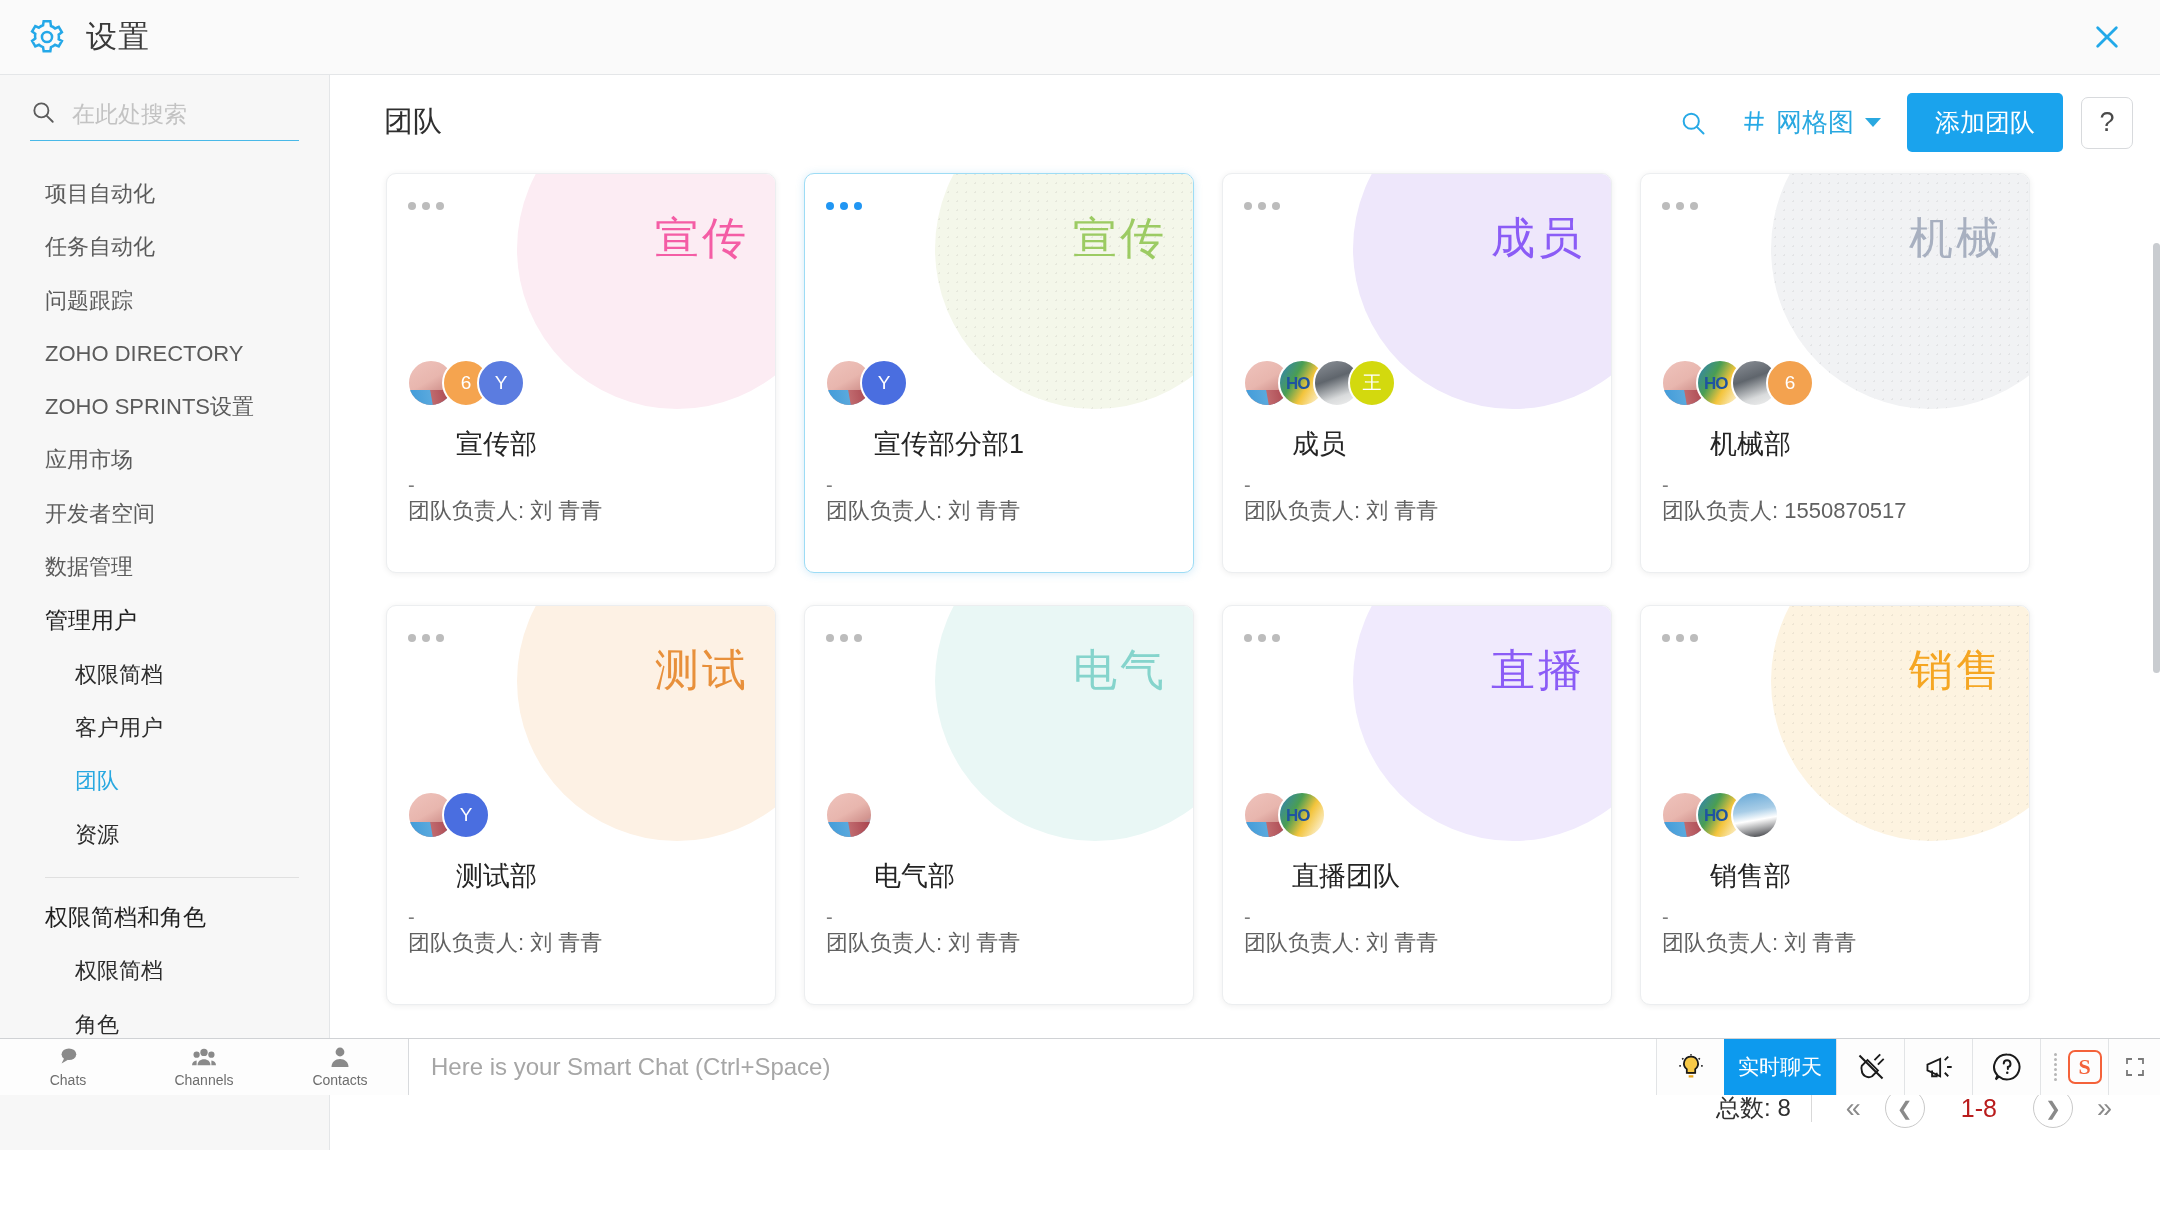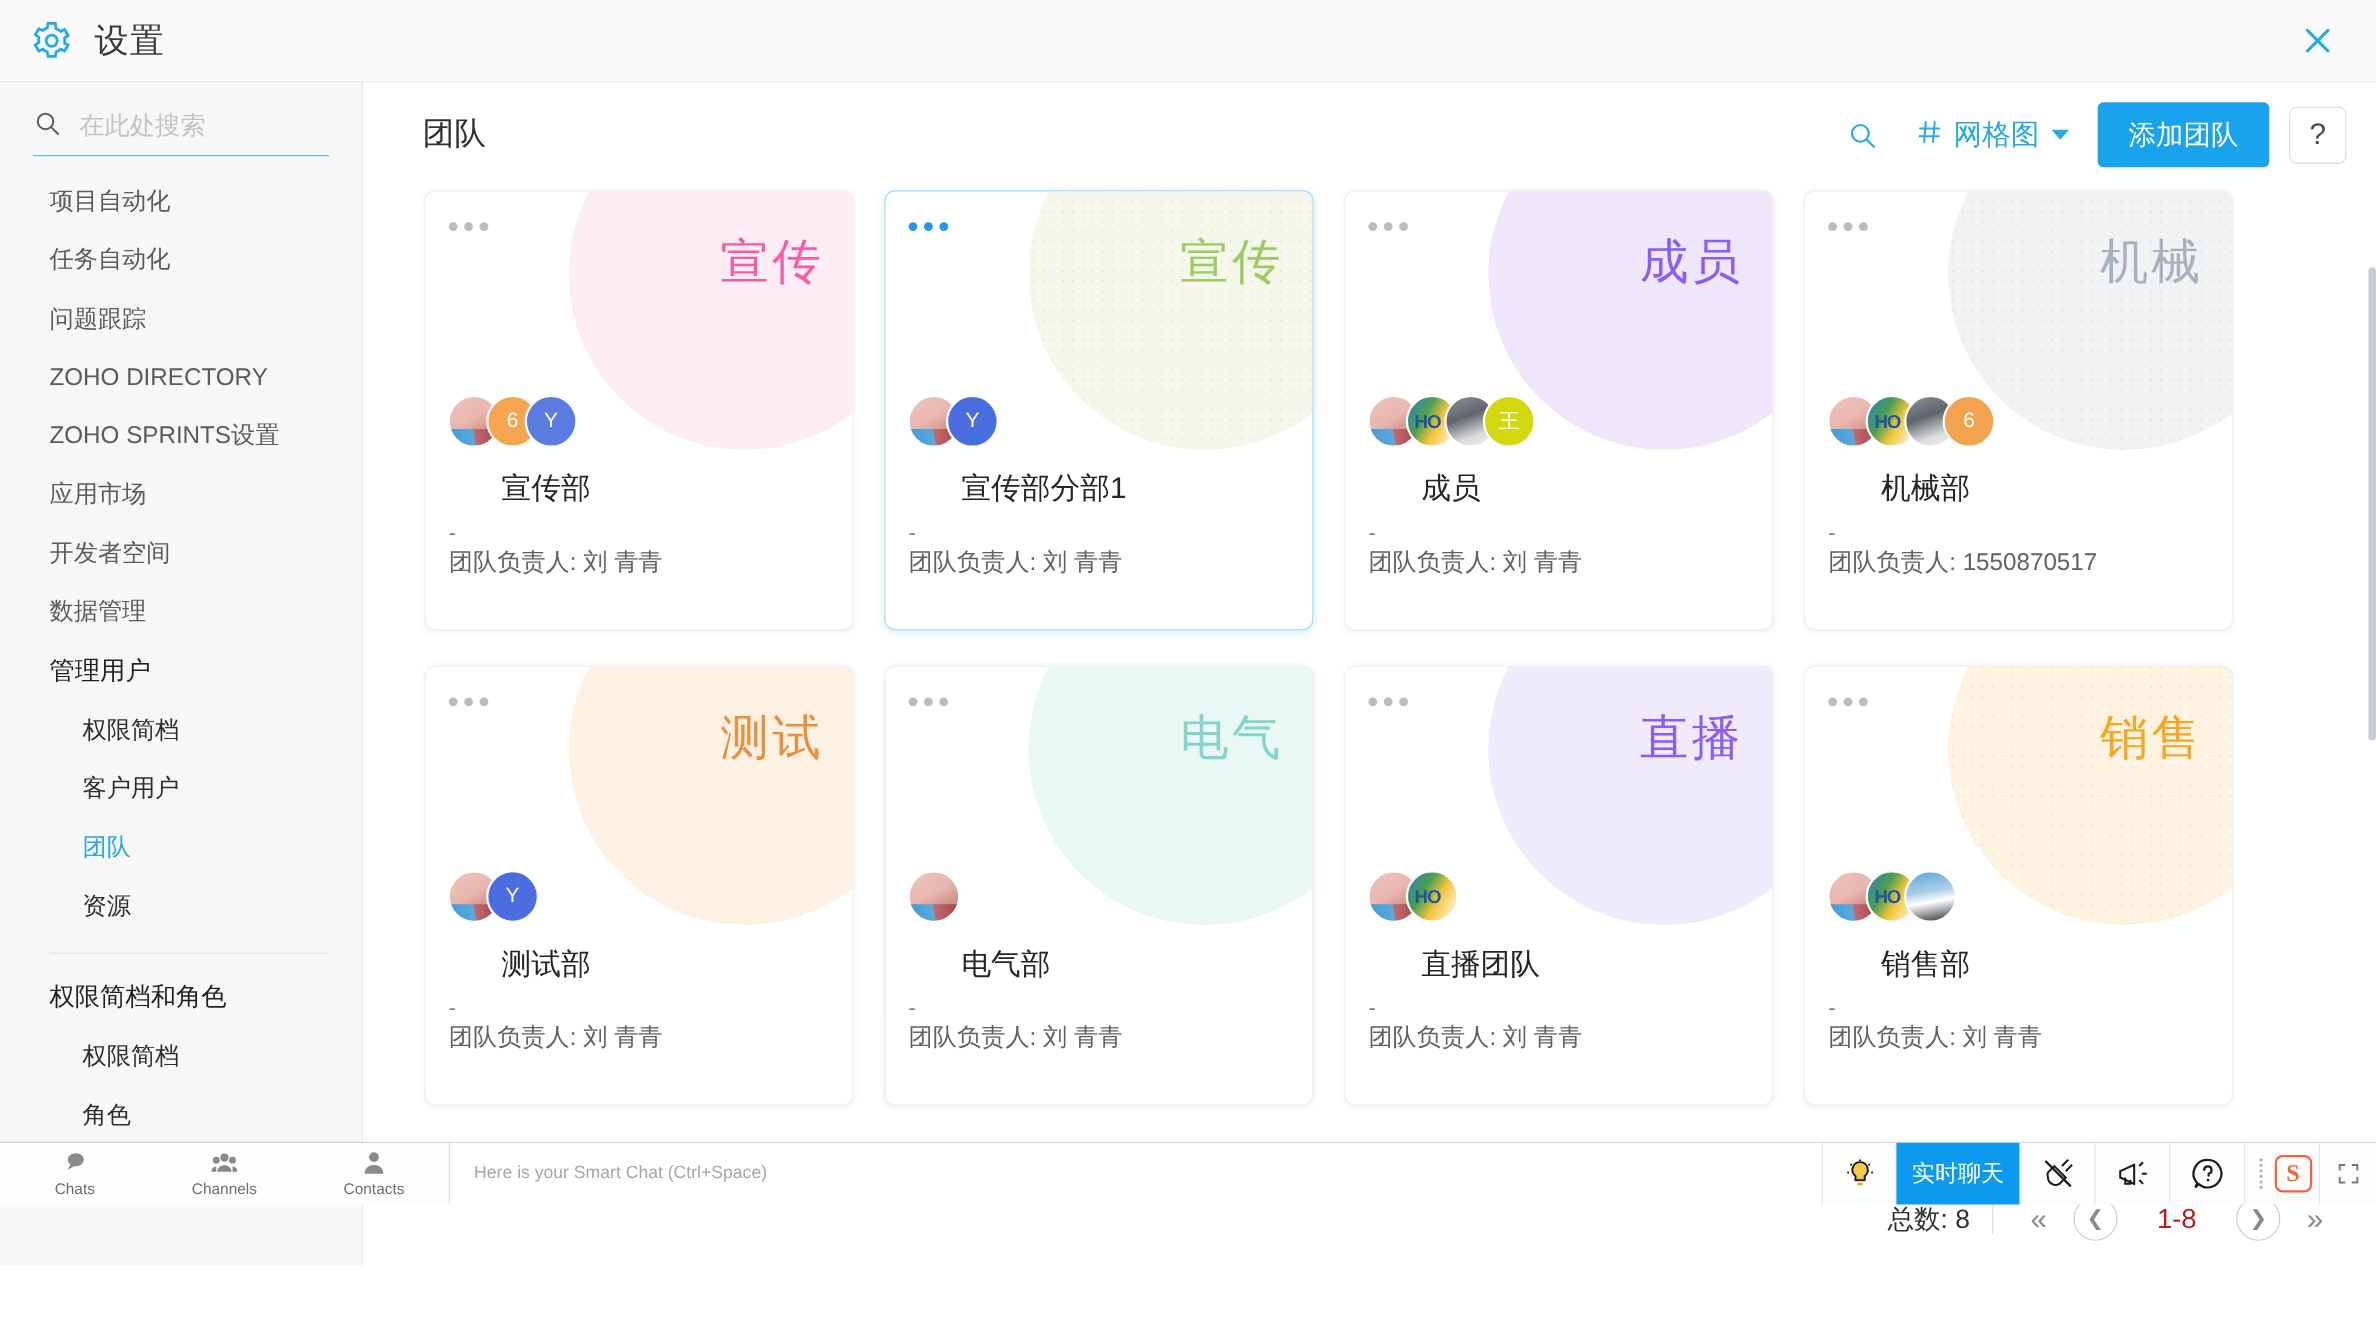--- a/index.html
+++ b/index.html
@@ -19,21 +19,21 @@
   .gear-wrap { margin-left:26px; width:42px; height:42px; display:flex; align-items:center; justify-content:center; }
   .app-title { margin-left:18px; font-size:31px; color:#3a3a3a; font-weight:400; letter-spacing:1px; }
   .close-btn { position:absolute; right:26px; top:10px; width:54px; height:54px;
     display:flex; align-items:center; justify-content:center; cursor:pointer; }
 
   
   .sidebar {
     position:absolute; left:0; top:75px; width:330px; height:1075px;
     background:#f7f7f7; border-right:1px solid #e4e6e8; overflow:hidden;
   }
-  .search-row { display:flex; align-items:center; margin:24px 30px 0 30px;
+  .search-row { display:flex; align-items:center; margin:24px 30px 12px 30px;
     border-bottom:1.5px solid #49b9e8; padding-bottom:11px; }
   .search-row .mag { flex:0 0 auto; margin-right:16px; }
   .search-input { border:none; outline:none; background:transparent;
     font-size:23px; color:#444; font-family:inherit; width:100%; }
   .search-input::placeholder { color:#c3c3c3; }
 
   .nav { padding-top:14px;margin-left:13px; }
   .nav-item { font-size:22px; color:#5b5b5b; padding:14px 0 14px 32px; cursor:pointer;
     white-space:nowrap; line-height:1.15; }
   .nav-item.sub { padding-left:62px; font-size:22px; color:#2d2d2d; }
@@ -103,21 +103,21 @@
 
   
   .taskbar { position:absolute; left:0; bottom:0; width:2160px; height:57px;
     background:#fdfdfd; border-top:1px solid #d0d2d5; display:flex; align-items:center; }
   .tb-left { display:flex; align-items:center; height:100%; border-right:1px solid #d8dadd; }
   .tb-item { width:136px; height:100%; display:flex; flex-direction:column; align-items:center;
     justify-content:center; gap:1px; cursor:pointer; }
   .tb-item span { font-size:14px; color:#6d6d6d; }
   .chat-input { flex:1; height:100%; display:flex; align-items:center; padding-left:22px;
     background:#fff; }
-  .chat-input input { border:none; outline:none; background:transparent; font-size:16px;
+  .chat-input input { border:none; outline:none; background:transparent; font-size:24px;
     color:#0369a1; font-family:inherit; width:95%; }
   .chat-input input::placeholder { color:#a6a6a6; }
   .tb-right { display:flex; align-items:center; height:100%; }
   .tb-btn { width:68px; height:100%; display:flex; align-items:center; justify-content:center;
     cursor:pointer; border-left:1px solid #e2e4e6; }
   .tb-live { background:#0d9aee; color:#fff; font-size:21px; height:100%; display:flex;
     align-items:center; padding:0 14px; cursor:pointer; }
   .dotgrip { width:8px; height:30px; display:flex; flex-direction:column; justify-content:space-around;
     margin:0 6px; }
   .dotgrip i { display:block; width:3px; height:3px; background:#b6b6b6; border-radius:50%; }

